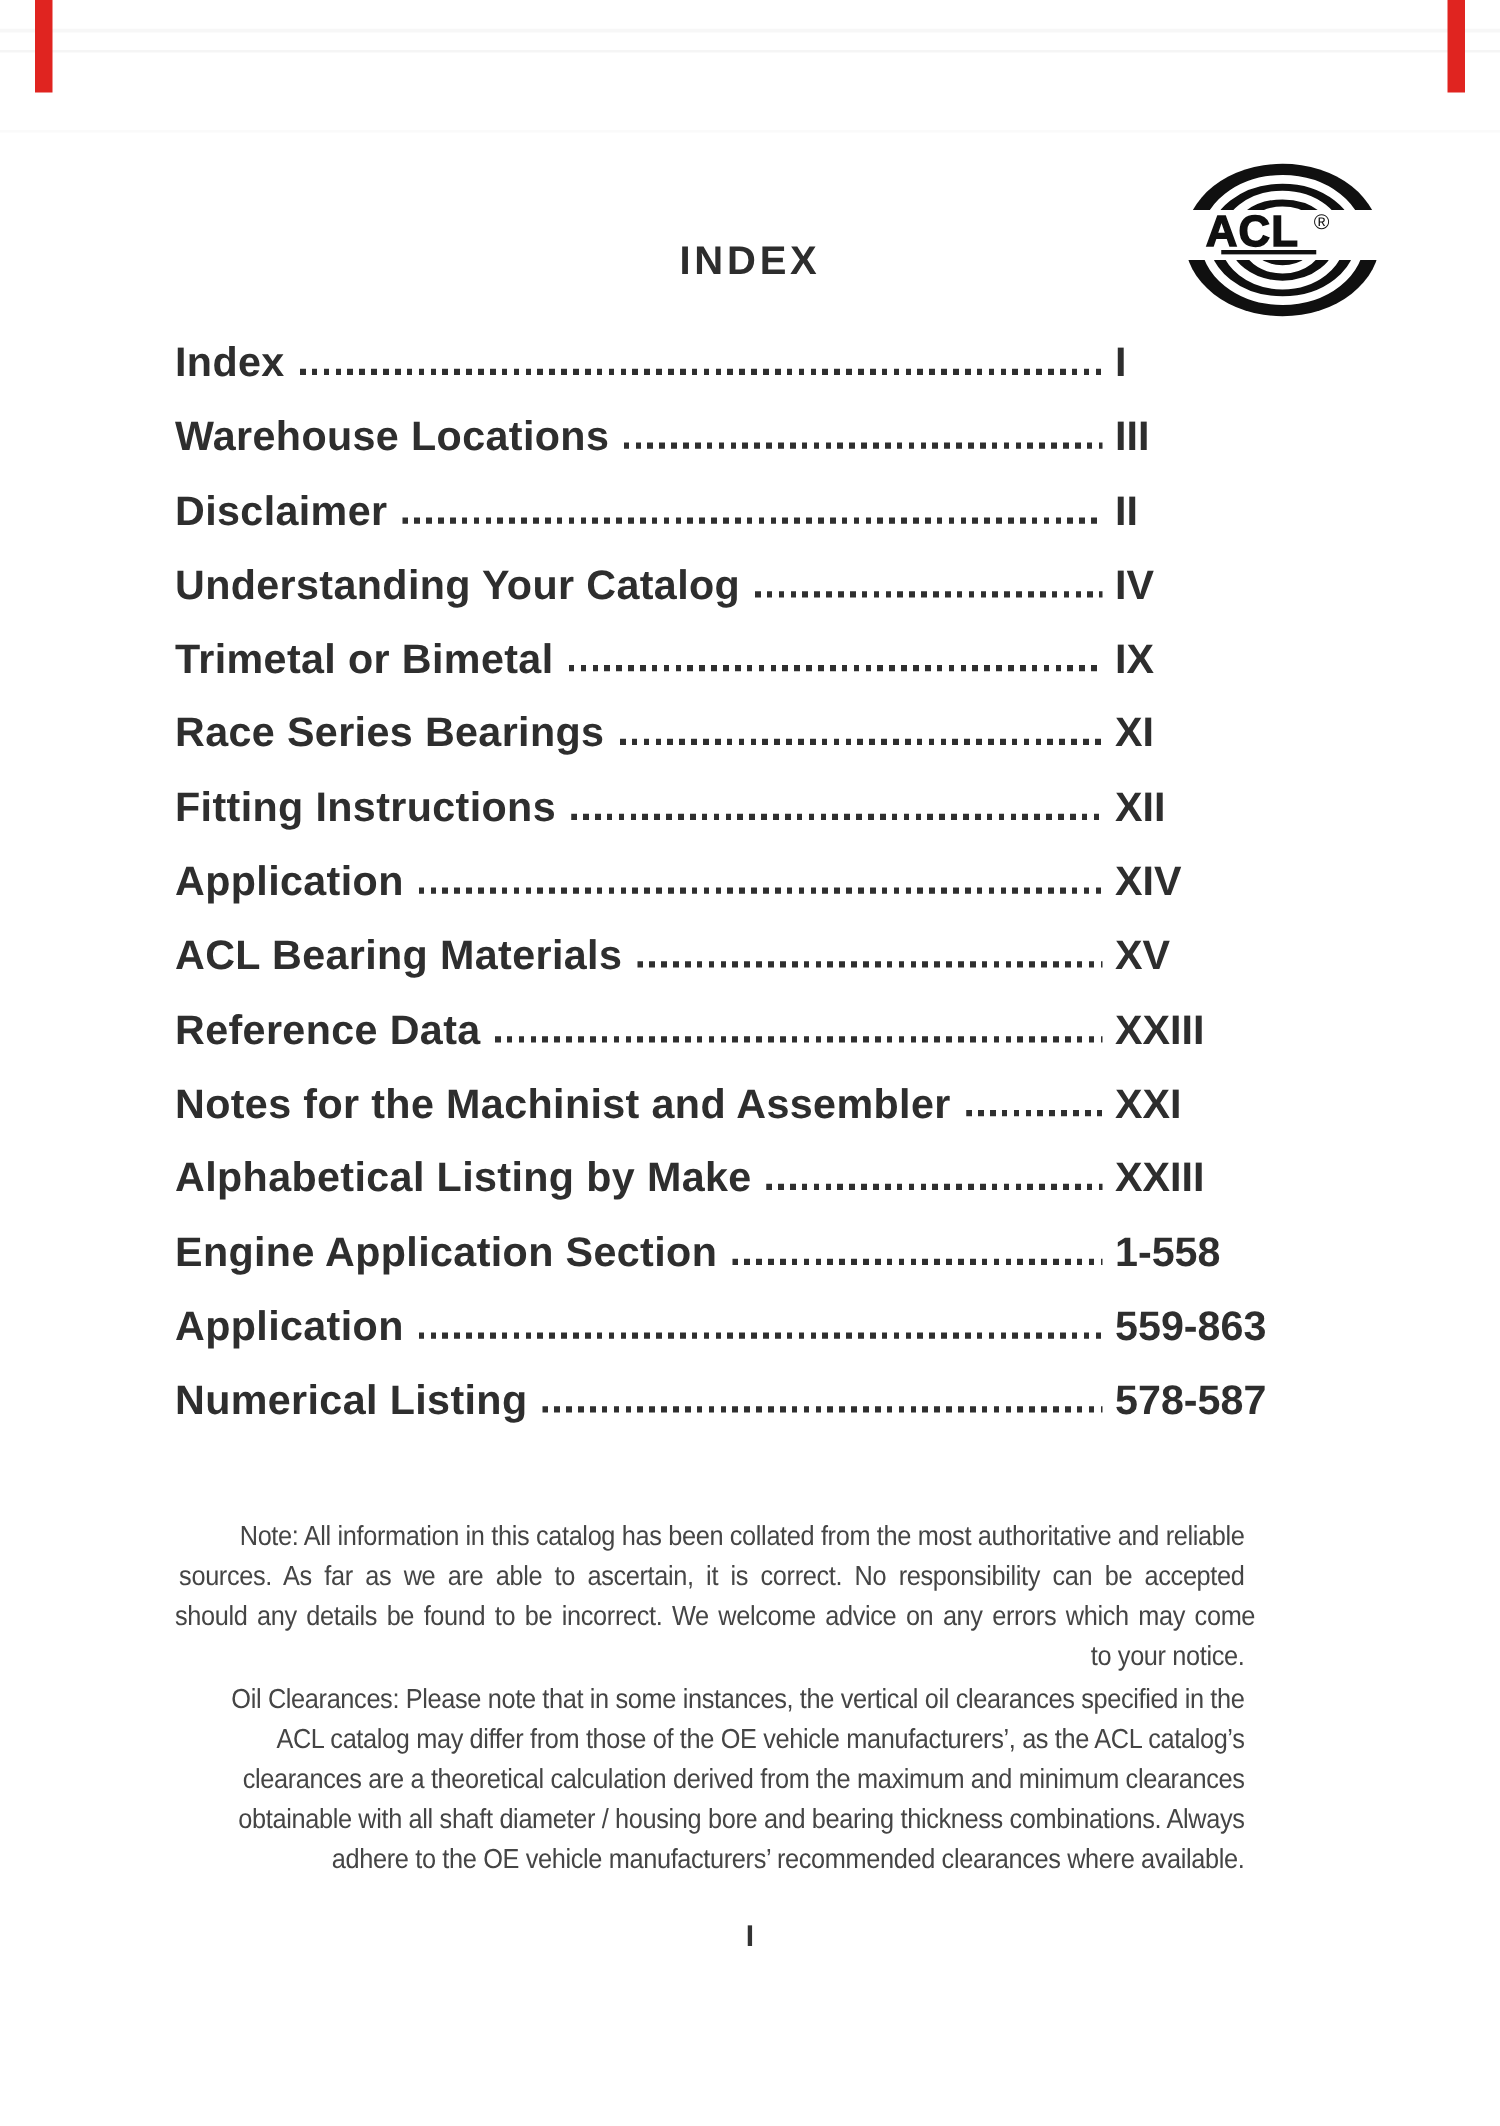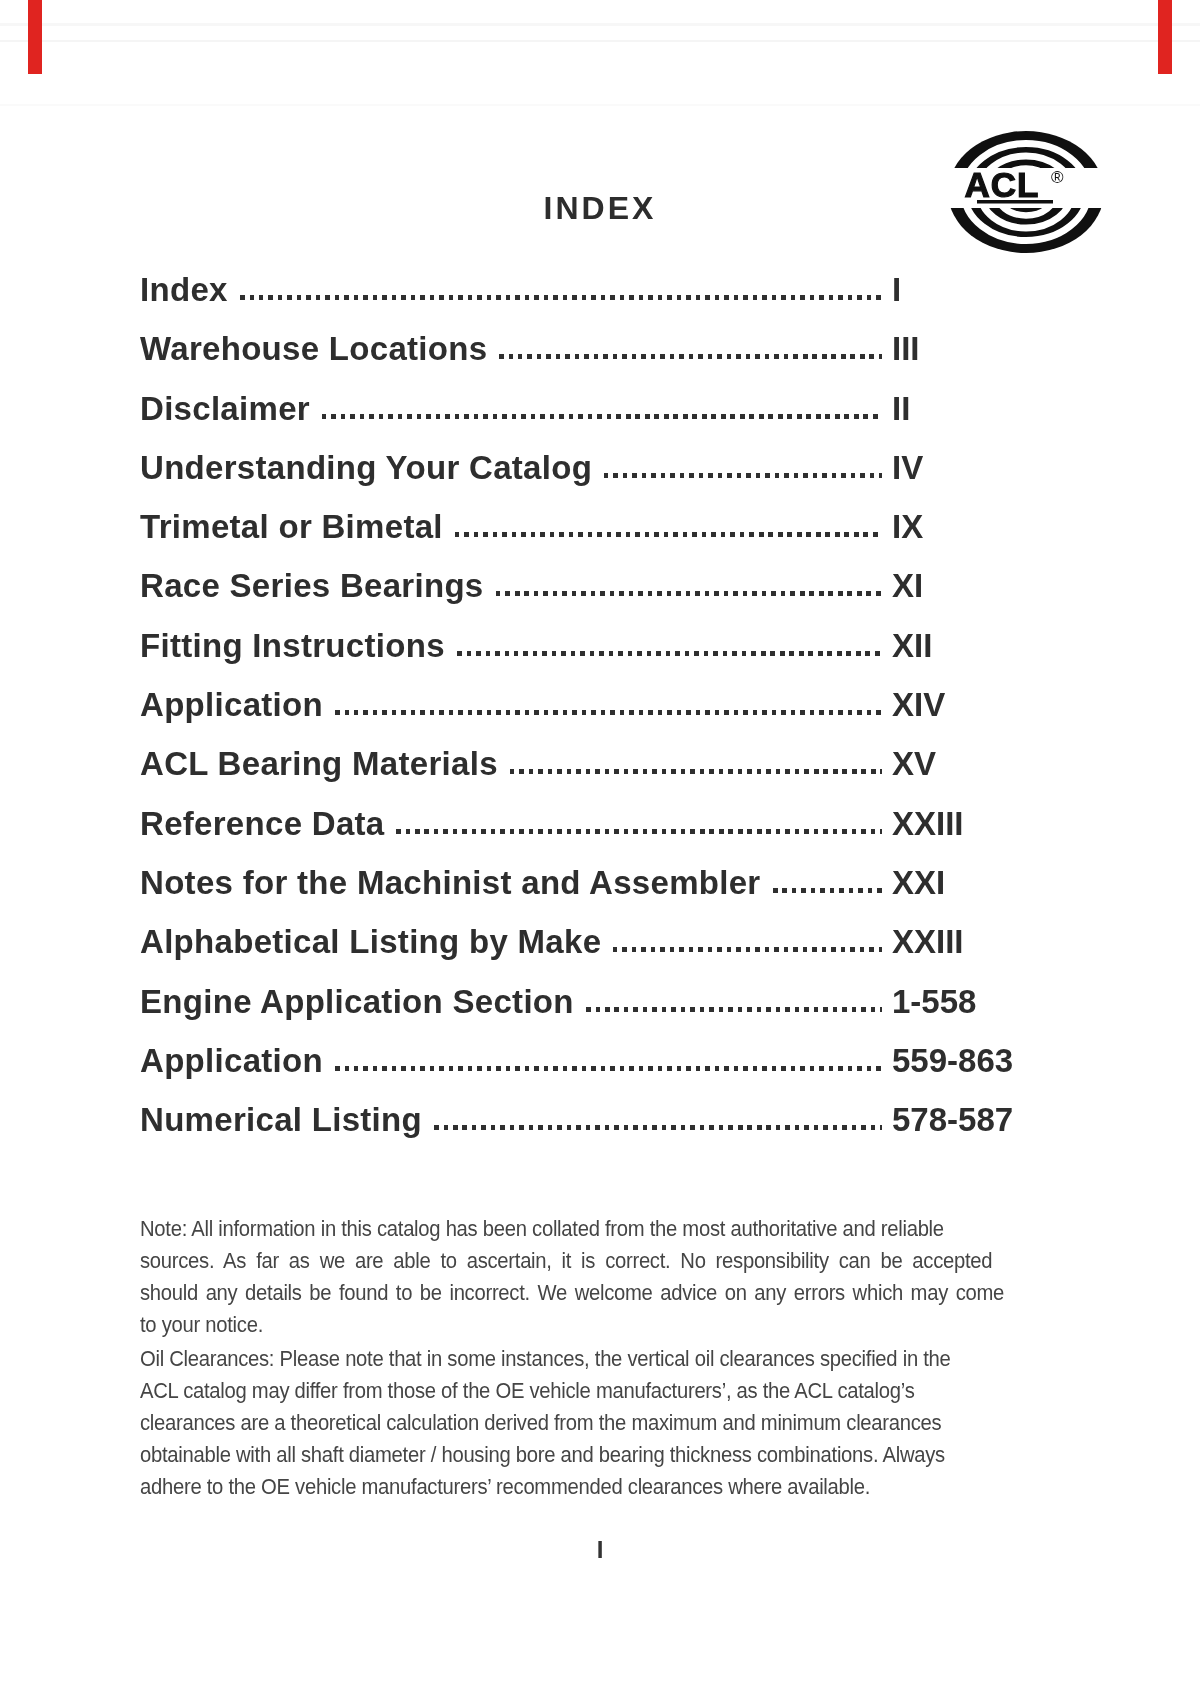--- a/index.html
+++ b/index.html
@@ -49,21 +49,21 @@
     margin: 0 6px 6px 12px;
     background: repeating-linear-gradient(90deg, #2f2f2f 0 4.5px, transparent 4.5px 9.5px);
   }
   .toc-num {
     font-size: 33px; font-weight: bold; line-height: 1;
     color: #2e2e2e; white-space: nowrap; margin-left: 4px;
   }
 
   
   .notes { position: absolute; left: 140px; top: 1213px; width: 930px; color: #454545; }
-  .para { margin: 0; }
+  .para { margin: 0; text-align: right; }
   .para + .para { margin-top: 2px; }
   .para-line {
     font-size: 22px; line-height: 32px; letter-spacing: -0.3px;
     white-space: nowrap;
     transform: scaleX(0.92); transform-origin: 0 50%;
   }
   .ws-wide   { word-spacing: 5px; }
   .ws-medium { word-spacing: 2.5px; }
 
   

